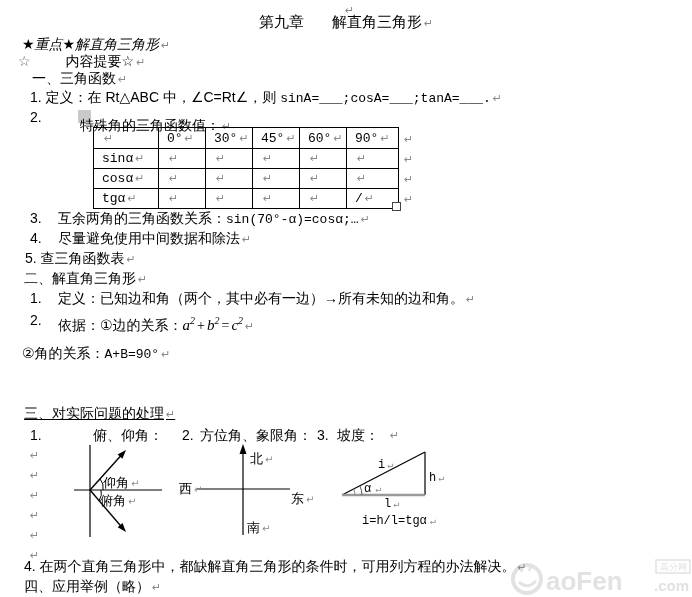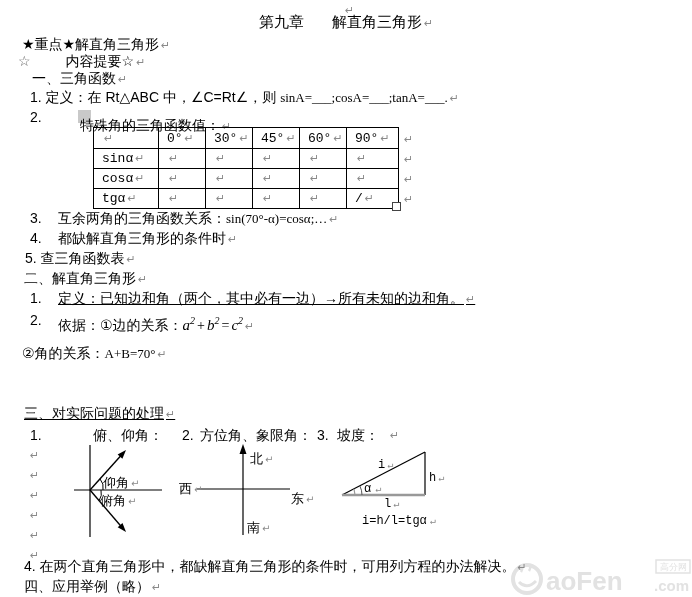--- a/index.html
+++ b/index.html
@@ -5,21 +5,21 @@
   html,body{margin:0;padding:0;}
   body{
     width:692px;height:597px;background:#ffffff;
     font-family:"Liberation Sans","DejaVu Sans",sans-serif;
     color:#000;position:relative;overflow:hidden;
   }
   .page{position:absolute;left:0;top:0;width:692px;height:597px;}
   .line{position:absolute;font-size:14px;line-height:17px;white-space:nowrap;z-index:2;}
   .at{position:absolute;top:0;white-space:nowrap;}
   .pilcrow{color:#8a8a8a;font-size:11px;margin-left:2px;font-family:"DejaVu Sans",sans-serif;}
-  .mono{font-family:Liberation Serif, serif;font-size:13px;}
+  .mono{font-family:Liberation Mono, monospace;font-size:13px;}
   .title-line{left:0;top:13px;width:692px;text-align:center;font-size:15px;}
   .gap28{display:inline-block;width:28px;}
   .gap35{display:inline-block;width:35px;}
   .star-outline{color:#666;}
   .serif-math{font-family:"Liberation Serif","DejaVu Serif",serif;font-style:italic;font-size:15px;}
   .serif-math sup{font-size:10px;font-style:italic;}
   .op{font-family:"Liberation Serif","DejaVu Serif",serif;font-style:normal;font-size:14px;padding:0 2px;}
   
   .trig-table{position:absolute;left:93px;top:127px;border-collapse:collapse;table-layout:fixed;z-index:2;}
   .trig-table td{border:1px solid #000;padding:0 0 0 8px;font-family:"Liberation Mono","DejaVu Sans Mono",monospace;font-size:13px;vertical-align:middle;}
@@ -48,21 +48,21 @@
 <body>
 
 <div class="page">
 
   <div class="line" style="left:343px;top:1px;"><span class="pilcrow">↵</span></div>
 
   <div class="line title-line">
     <span>第九章</span><span class="gap28"></span><span>解直角三角形</span><span class="pilcrow">↵</span>
   </div>
 
-  <div class="line" style="left:22px;top:36px;">
+  <div class="line" style="left:22px;top:36px;font-style:italic;">
     <span>★重点★解直角三角形</span><span class="pilcrow">↵</span>
   </div>
 
   <div class="line" style="left:18px;top:53px;">
     <span class="star-outline">☆</span><span class="gap35"></span><span>内容提要☆</span><span class="pilcrow">↵</span>
   </div>
 
   <div class="line" style="left:24px;top:70px;margin-left:8px;">
     <span>一、三角函数</span><span class="pilcrow">↵</span>
   </div>
@@ -124,44 +124,44 @@
   </div>
   <div class="table-handle"></div>
 
   <div class="line" style="left:30px;top:210px;width:420px;">
     <span class="at" style="left:0;">3.</span>
     <span class="at" style="left:28px;"><span>互余两角的三角函数关系：</span><span class="mono">sin(70°-α)=cosα;…</span><span class="pilcrow">↵</span></span>
   </div>
 
   <div class="line" style="left:30px;top:230px;width:420px;">
     <span class="at" style="left:0;">4.</span>
-    <span class="at" style="left:28px;"><span>都缺解直角三角形的条件时</span><span class="pilcrow">↵</span></span>
+    <span class="at" style="left:28px;"><span>尽量避免使用中间数据和除法</span><span class="pilcrow">↵</span></span>
   </div>
 
   <div class="line" style="left:25px;top:250px;">
     <span>5.</span>
     <span>查三角函数表</span><span class="pilcrow">↵</span>
   </div>
 
   <div class="line" style="left:24px;top:270px;">
     <span>二、解直角三角形</span><span class="pilcrow">↵</span>
   </div>
 
   <div class="line" style="left:30px;top:290px;width:560px;">
     <span class="at" style="left:0;">1.</span>
-    <span class="at" style="left:28px;text-decoration:underline;"><span>定义：已知边和角（两个，其中必有一边）→所有未知的边和角。</span><span class="pilcrow">↵</span></span>
+    <span class="at" style="left:28px;"><span>定义：已知边和角（两个，其中必有一边）→所有未知的边和角。</span><span class="pilcrow">↵</span></span>
   </div>
 
   <div class="line" style="left:30px;top:312px;width:420px;">
     <span class="at" style="left:0;">2.</span>
     <span class="at" style="left:28px;"><span>依据：①边的关系：</span><span class="serif-math"><span>a</span><sup>2</sup><span class="op">+</span><span>b</span><sup>2</sup><span class="op">=</span><span>c</span><sup>2</sup></span><span class="pilcrow">↵</span></span>
   </div>
 
   <div class="line" style="left:22px;top:345px;">
-    <span>②角的关系：</span><span class="mono">A+B=70°</span><span class="pilcrow">↵</span>
+    <span>②角的关系：</span><span class="mono">A+B=90°</span><span class="pilcrow">↵</span>
   </div>
 
 
 
   <div class="line" style="left:24px;top:405px;text-decoration:underline;">
     <span>三、对实际问题的处理</span><span class="pilcrow">↵</span>
   </div>
 
   <div class="line" style="left:0;top:427px;width:692px;">
     <span class="at" style="left:30px;">1.</span>

